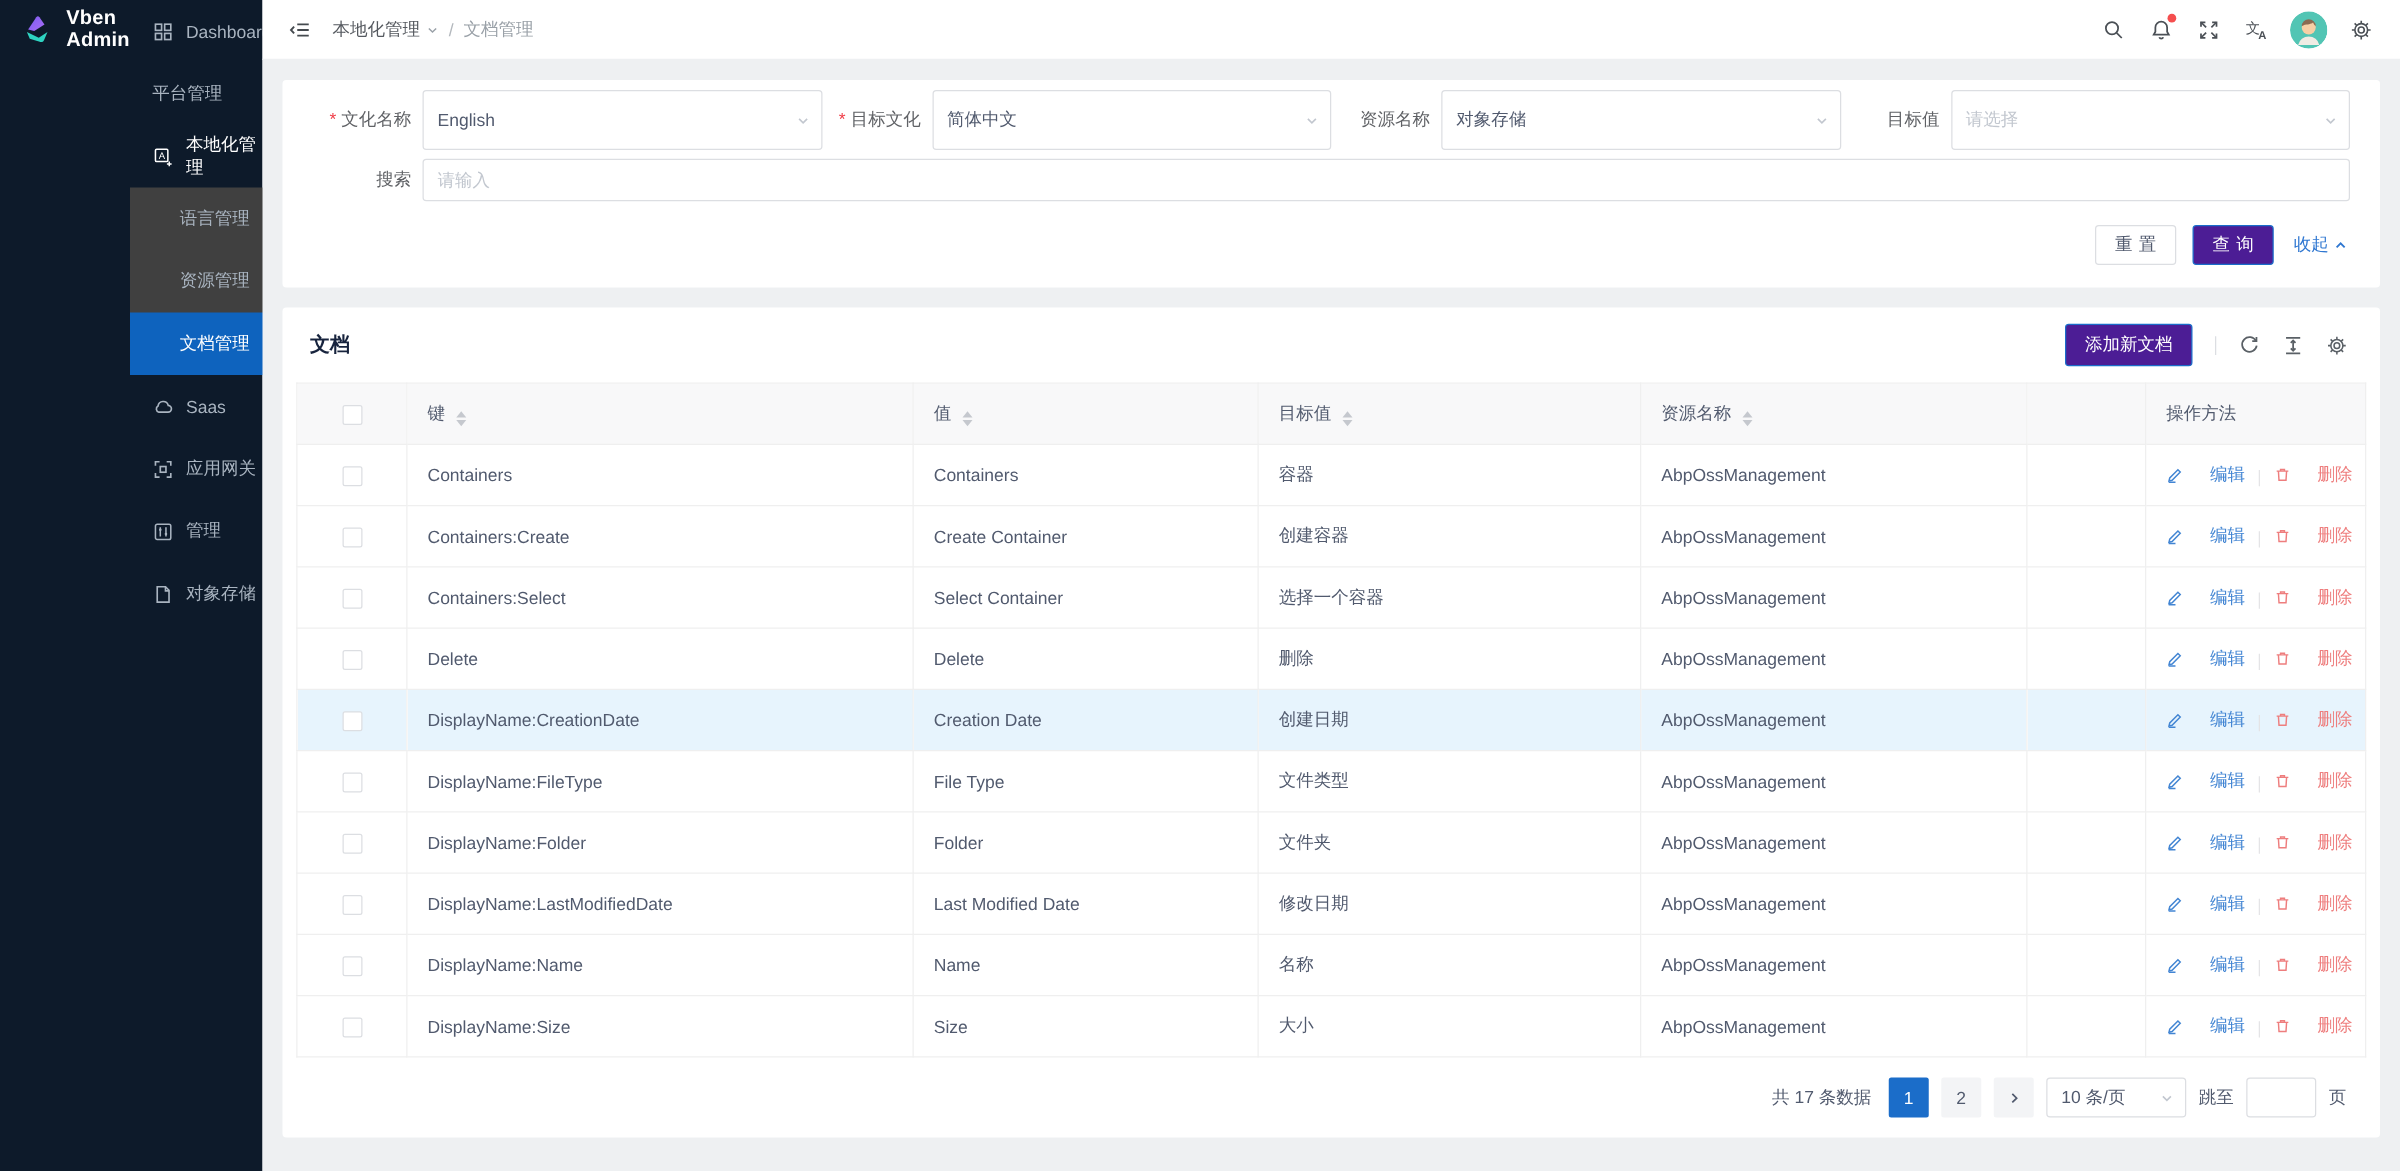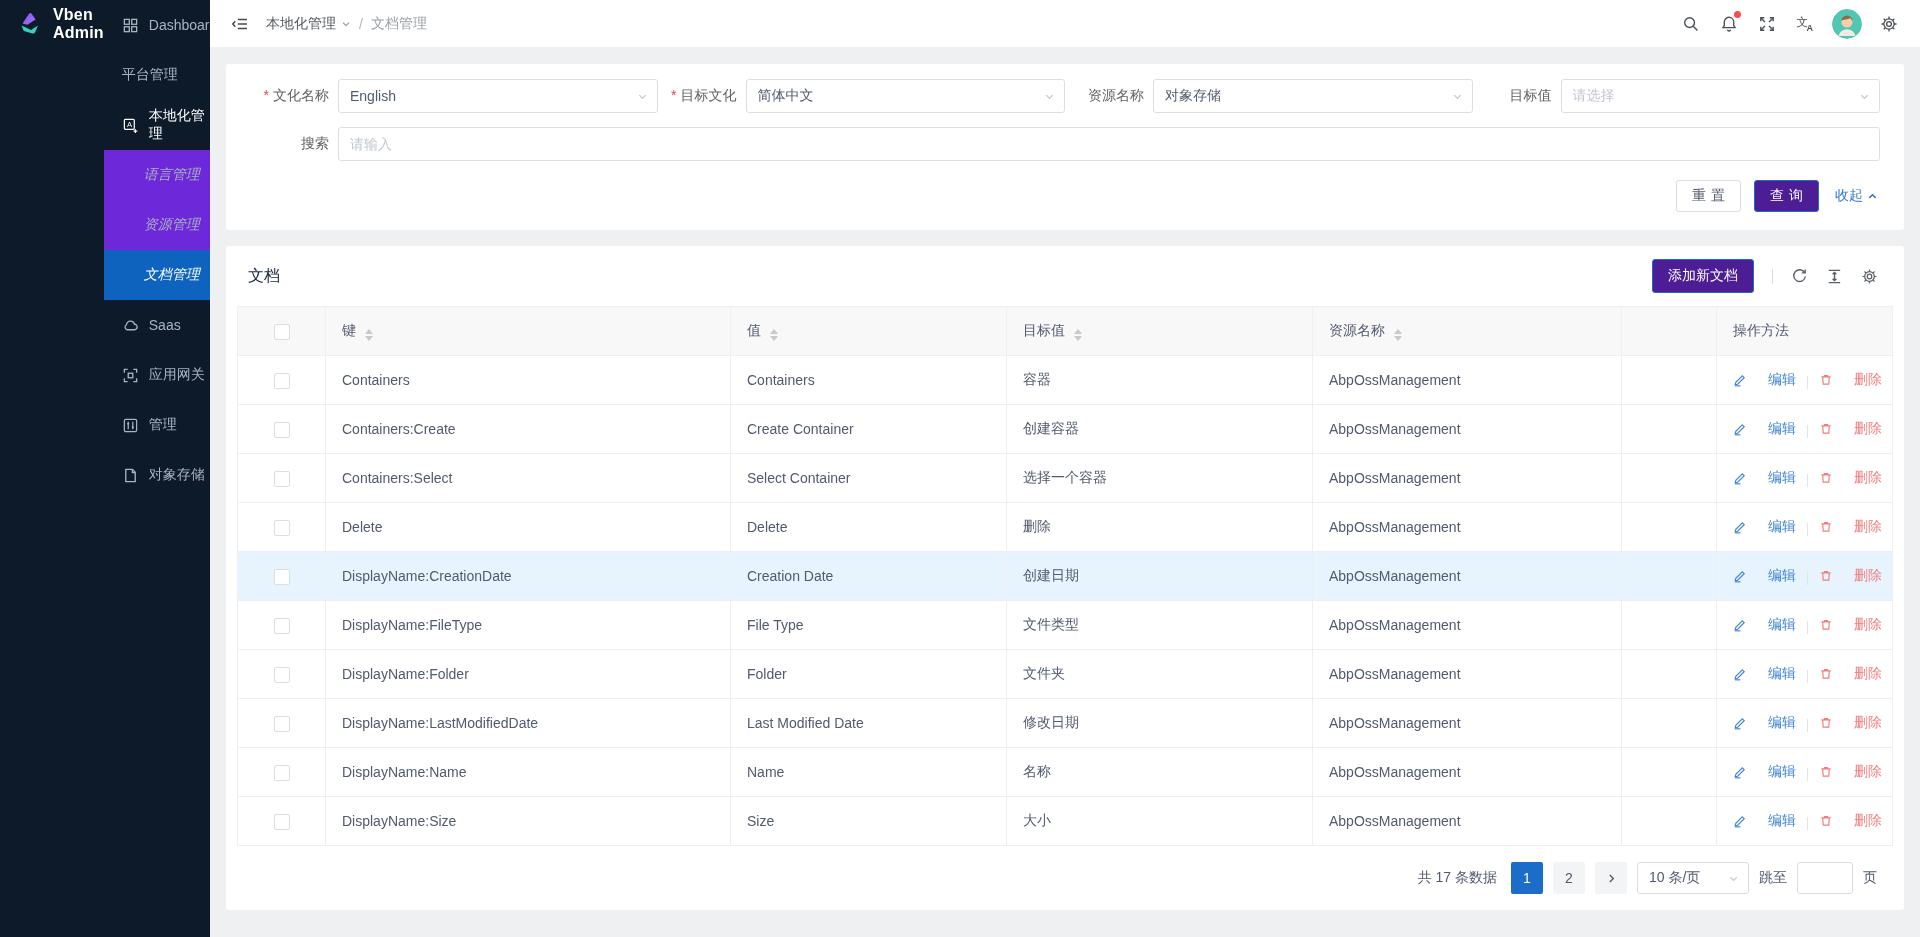--- a/index.html
+++ b/index.html
@@ -13,21 +13,21 @@
   .logo { height:48px; display:flex; align-items:center; padding-left:16px; gap:9px; cursor:pointer; }
   .logo-title { color:#fff; font-size:16px; font-weight:bold; letter-spacing:.2px; }
   .menu { flex:1; }
   .menu-item { height:50px; display:flex; align-items:center; padding:0 16px 0 18px; color:#a9b4c0; cursor:pointer; }
   .menu-item .mi-icon { width:17px; margin-right:10px; display:flex; color:#a9b4c0; }
   .menu-item .mi-label { flex:1; }
   .menu-item .mi-arrow { color:#8d97a3; display:flex; }
   .menu-item.no-icon { }
   .menu-item.parent-active { color:#fff; }
   .menu-item.parent-active .mi-icon { color:#fff; }
-  .submenu { background:#6d28d9;font-style:italic; }
+  .submenu { background:#404040; }
   .submenu-item { height:50px; display:flex; align-items:center; padding-left:40px; color:#a9b4c0; cursor:pointer; }
   .submenu-item.active { background:#0e63be; color:#fff; }
 
   
   .main { flex:1; display:flex; flex-direction:column; min-width:0; }
   .topbar { height:48px; background:#fff; display:flex; align-items:center; padding:0 12px 0 14px; border-bottom:1px solid #eef0f2; }
   .fold-btn { width:32px; height:32px; display:flex; align-items:center; justify-content:center; color:#454a4f; cursor:pointer; }
   .crumbs { display:flex; align-items:center; gap:8px; margin-left:10px; }
   .crumb-parent { color:#55595f; display:flex; align-items:center; gap:5px; cursor:pointer; }
   .crumb-sep { color:#b3b8bd; }
@@ -39,35 +39,35 @@
 
   
   .content { flex:1; padding:16px; background:#eef0f2; overflow:hidden; }
 
   
   .filter-card { background:#fff; border-radius:3px; padding:15px 24px 10px; margin-bottom:16px; }
   .f-grid { display:grid; grid-template-columns:repeat(4,1fr); }
   .field { display:flex; align-items:center; height:34px; margin-bottom:14px; }
   .f-label { width:88px; flex:0 0 88px; text-align:right; padding-right:9px; color:#606266; white-space:nowrap; }
   .f-label.required::before { content:"*"; color:#f0404a; margin-right:4px; }
-  .select { flex:1; height:34px; border:1px solid #dcdee2; border-radius:3px; background:#fff; display:flex; align-items:center; padding:0 28px 0 11px; position:relative; color:#515a6e; cursor:pointer; }
+  .select { flex:1; height:48px; border:1px solid #dcdee2; border-radius:3px; background:#fff; display:flex; align-items:center; padding:0 28px 0 11px; position:relative; color:#515a6e; cursor:pointer; }
   .select .chev { position:absolute; right:9px; color:#c2c7cf; display:flex; }
   .select.is-placeholder { color:#c2c7cf; }
   .text-input { flex:1; height:34px; border:1px solid #dcdee2; border-radius:3px; padding:0 11px; color:#515a6e; font-size:14px; font-family:inherit; outline:none; }
   .text-input::placeholder { color:#c2c7cf; }
   .f-actions { display:flex; justify-content:flex-end; align-items:center; gap:13px; padding:5px 2px 8px 0; }
   .btn { height:32px; padding:0 15px; border-radius:3px; border:1px solid #dcdee2; background:#fff; color:#515a6e; font-size:14px; font-family:inherit; display:inline-flex; align-items:center; justify-content:center; cursor:pointer; }
   .btn.spaced { letter-spacing:5px; padding:0 10px 0 15px; }
   .btn-primary { background:#4c1d95; border-color:#1b6dc9; color:#fff; }
   .collapse-link { color:#2f77d1; display:inline-flex; align-items:center; gap:4px; cursor:pointer; margin-left:3px; }
 
   
   .table-card { background:#fff; border-radius:3px; padding-bottom:6px; }
   .tc-header { display:flex; align-items:center; padding:13px 26px 13px 22px; }
-  .tc-title { font-size:16px; color:#17233d; }
+  .tc-title { font-size:16px; color:#17233d;font-weight:bold; }
   .tc-tools { margin-left:auto; display:flex; align-items:center; gap:18px; color:#5a6066; }
   .tool-divider { width:1px; height:15px; background:#dcdee2; }
   .tool-icon { display:flex; cursor:pointer; }
 
   table { width:calc(100% - 22px); margin:0 11px; border-collapse:collapse; table-layout:fixed; }
   th,td { border:1px solid #efefef; height:49px; padding:0 16px; text-align:left; font-weight:400; color:#515a6e; overflow:hidden; white-space:nowrap; }
   thead th { background:#f8f8f9; }
   th.col-check, td.col-check { text-align:center; padding:0; }
   th.col-op { text-align:left; }
   td.col-op { text-align:right; padding-right:18px; }

